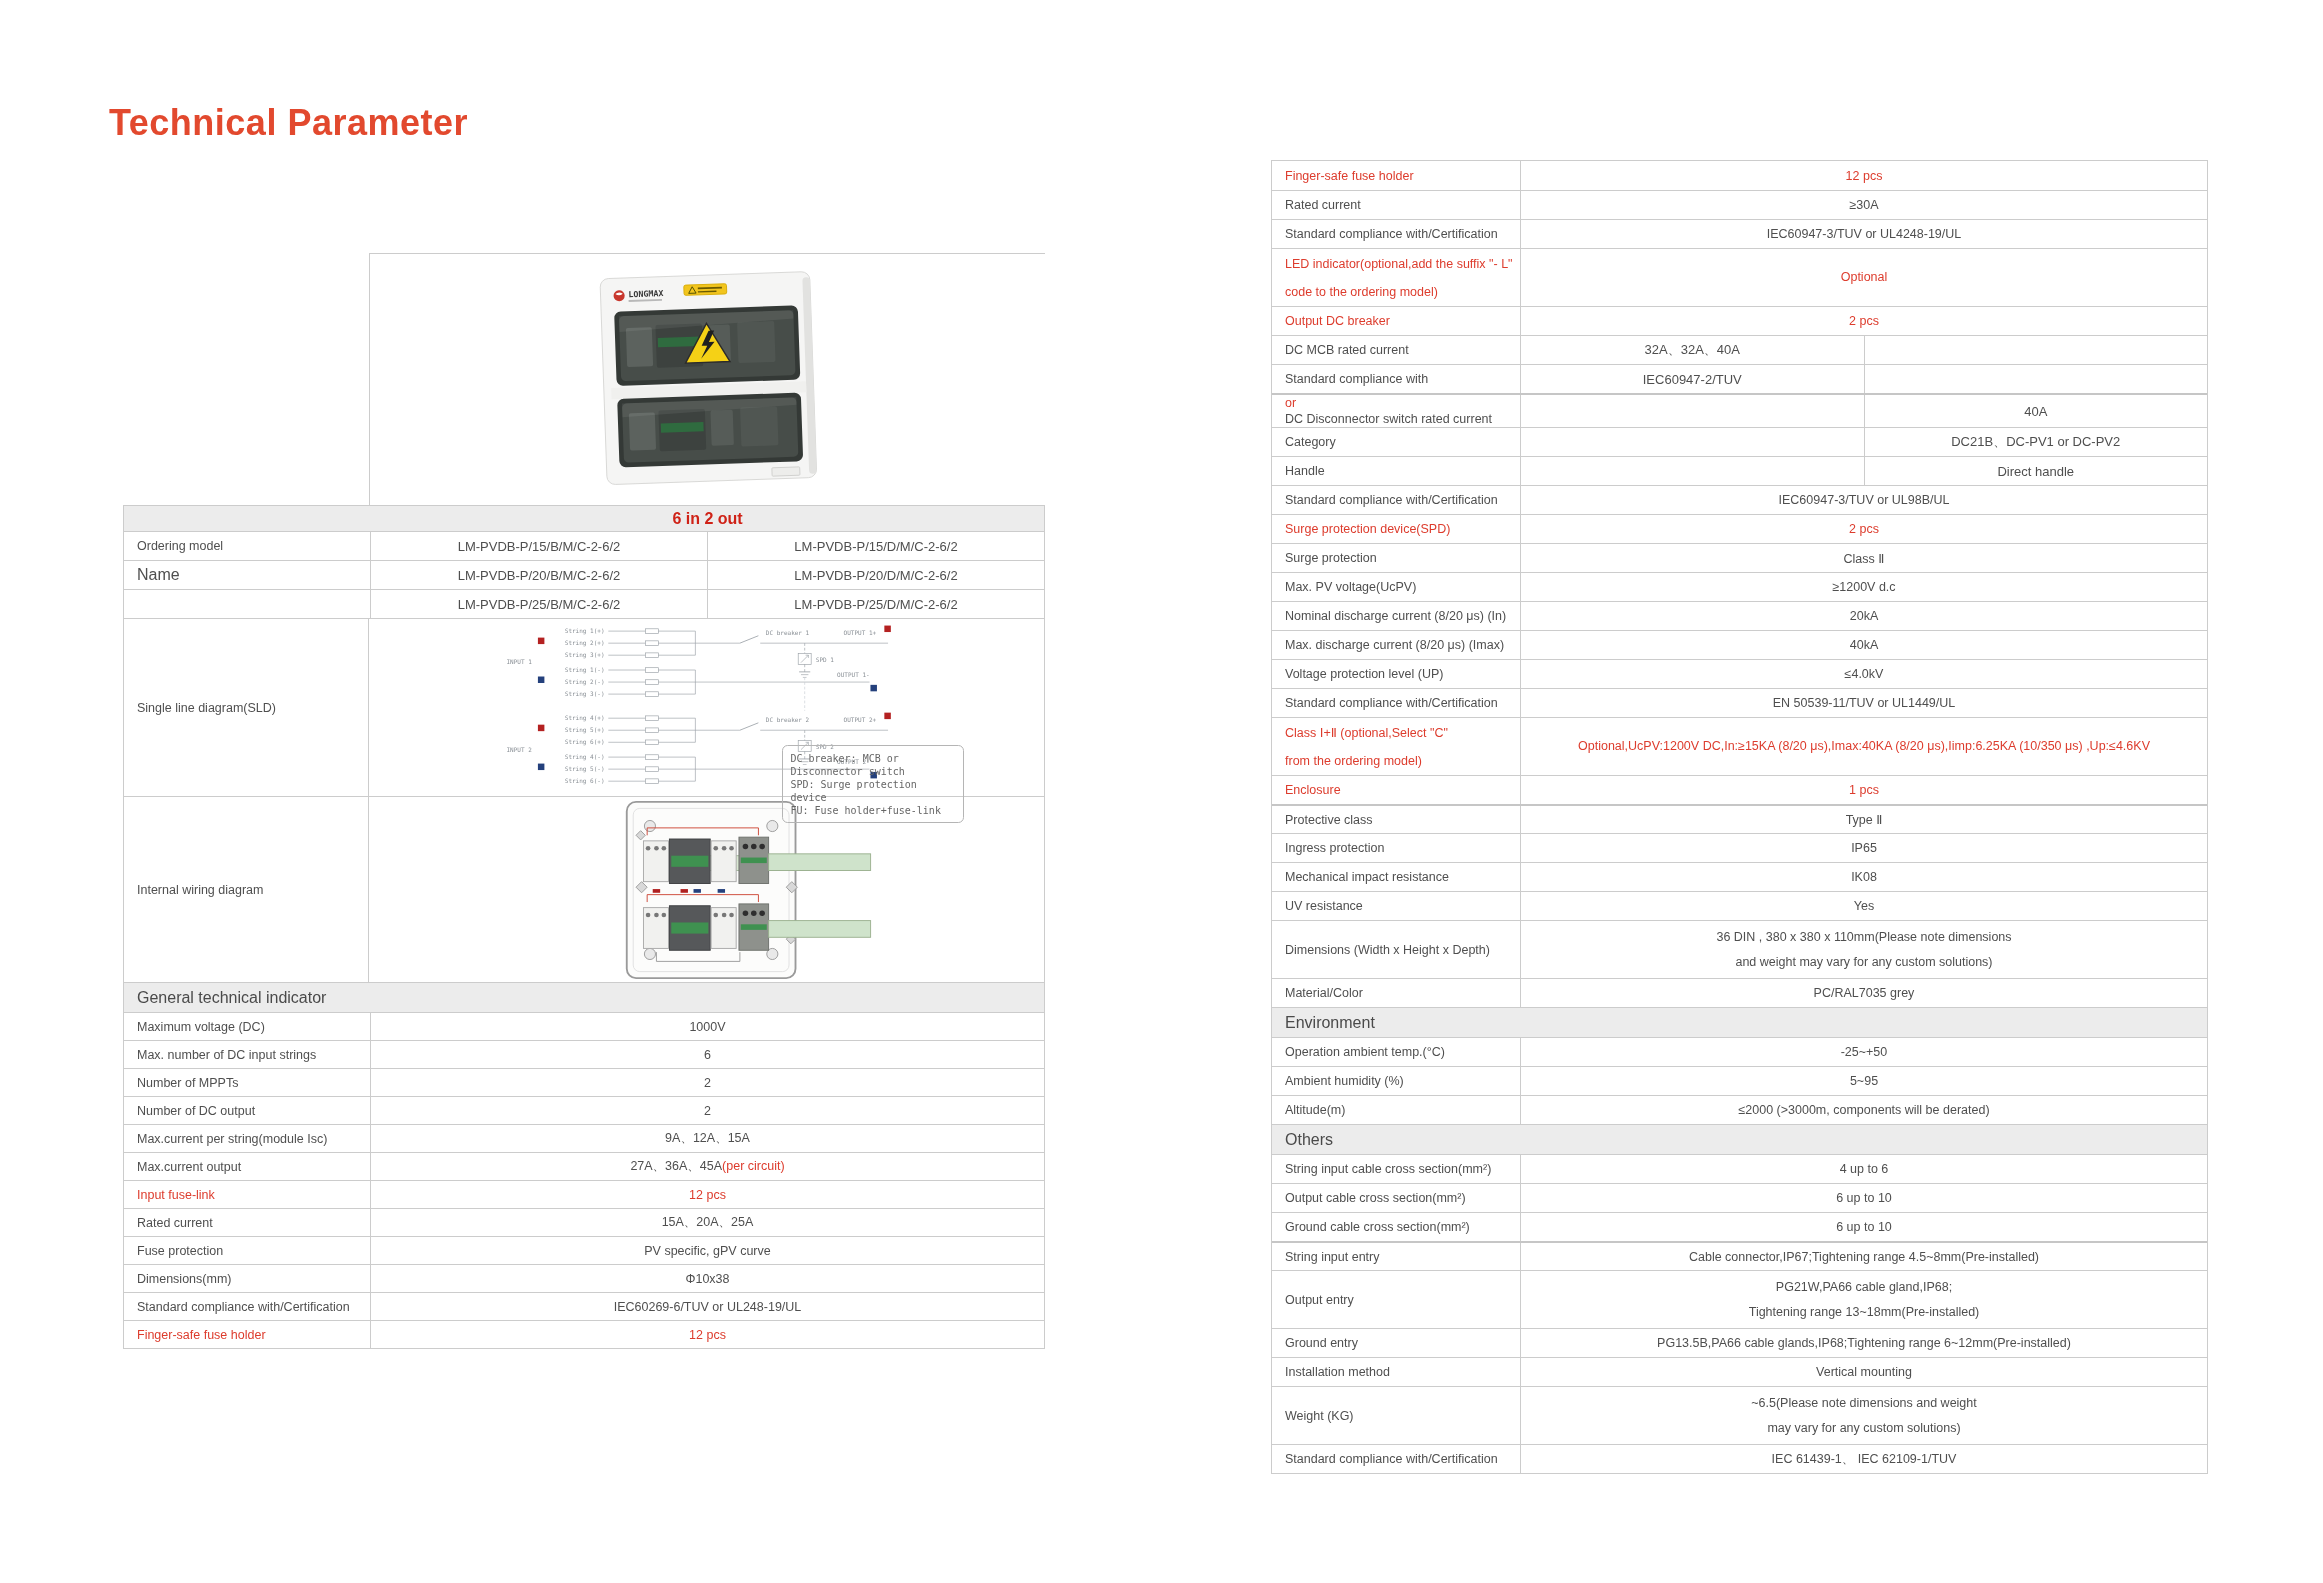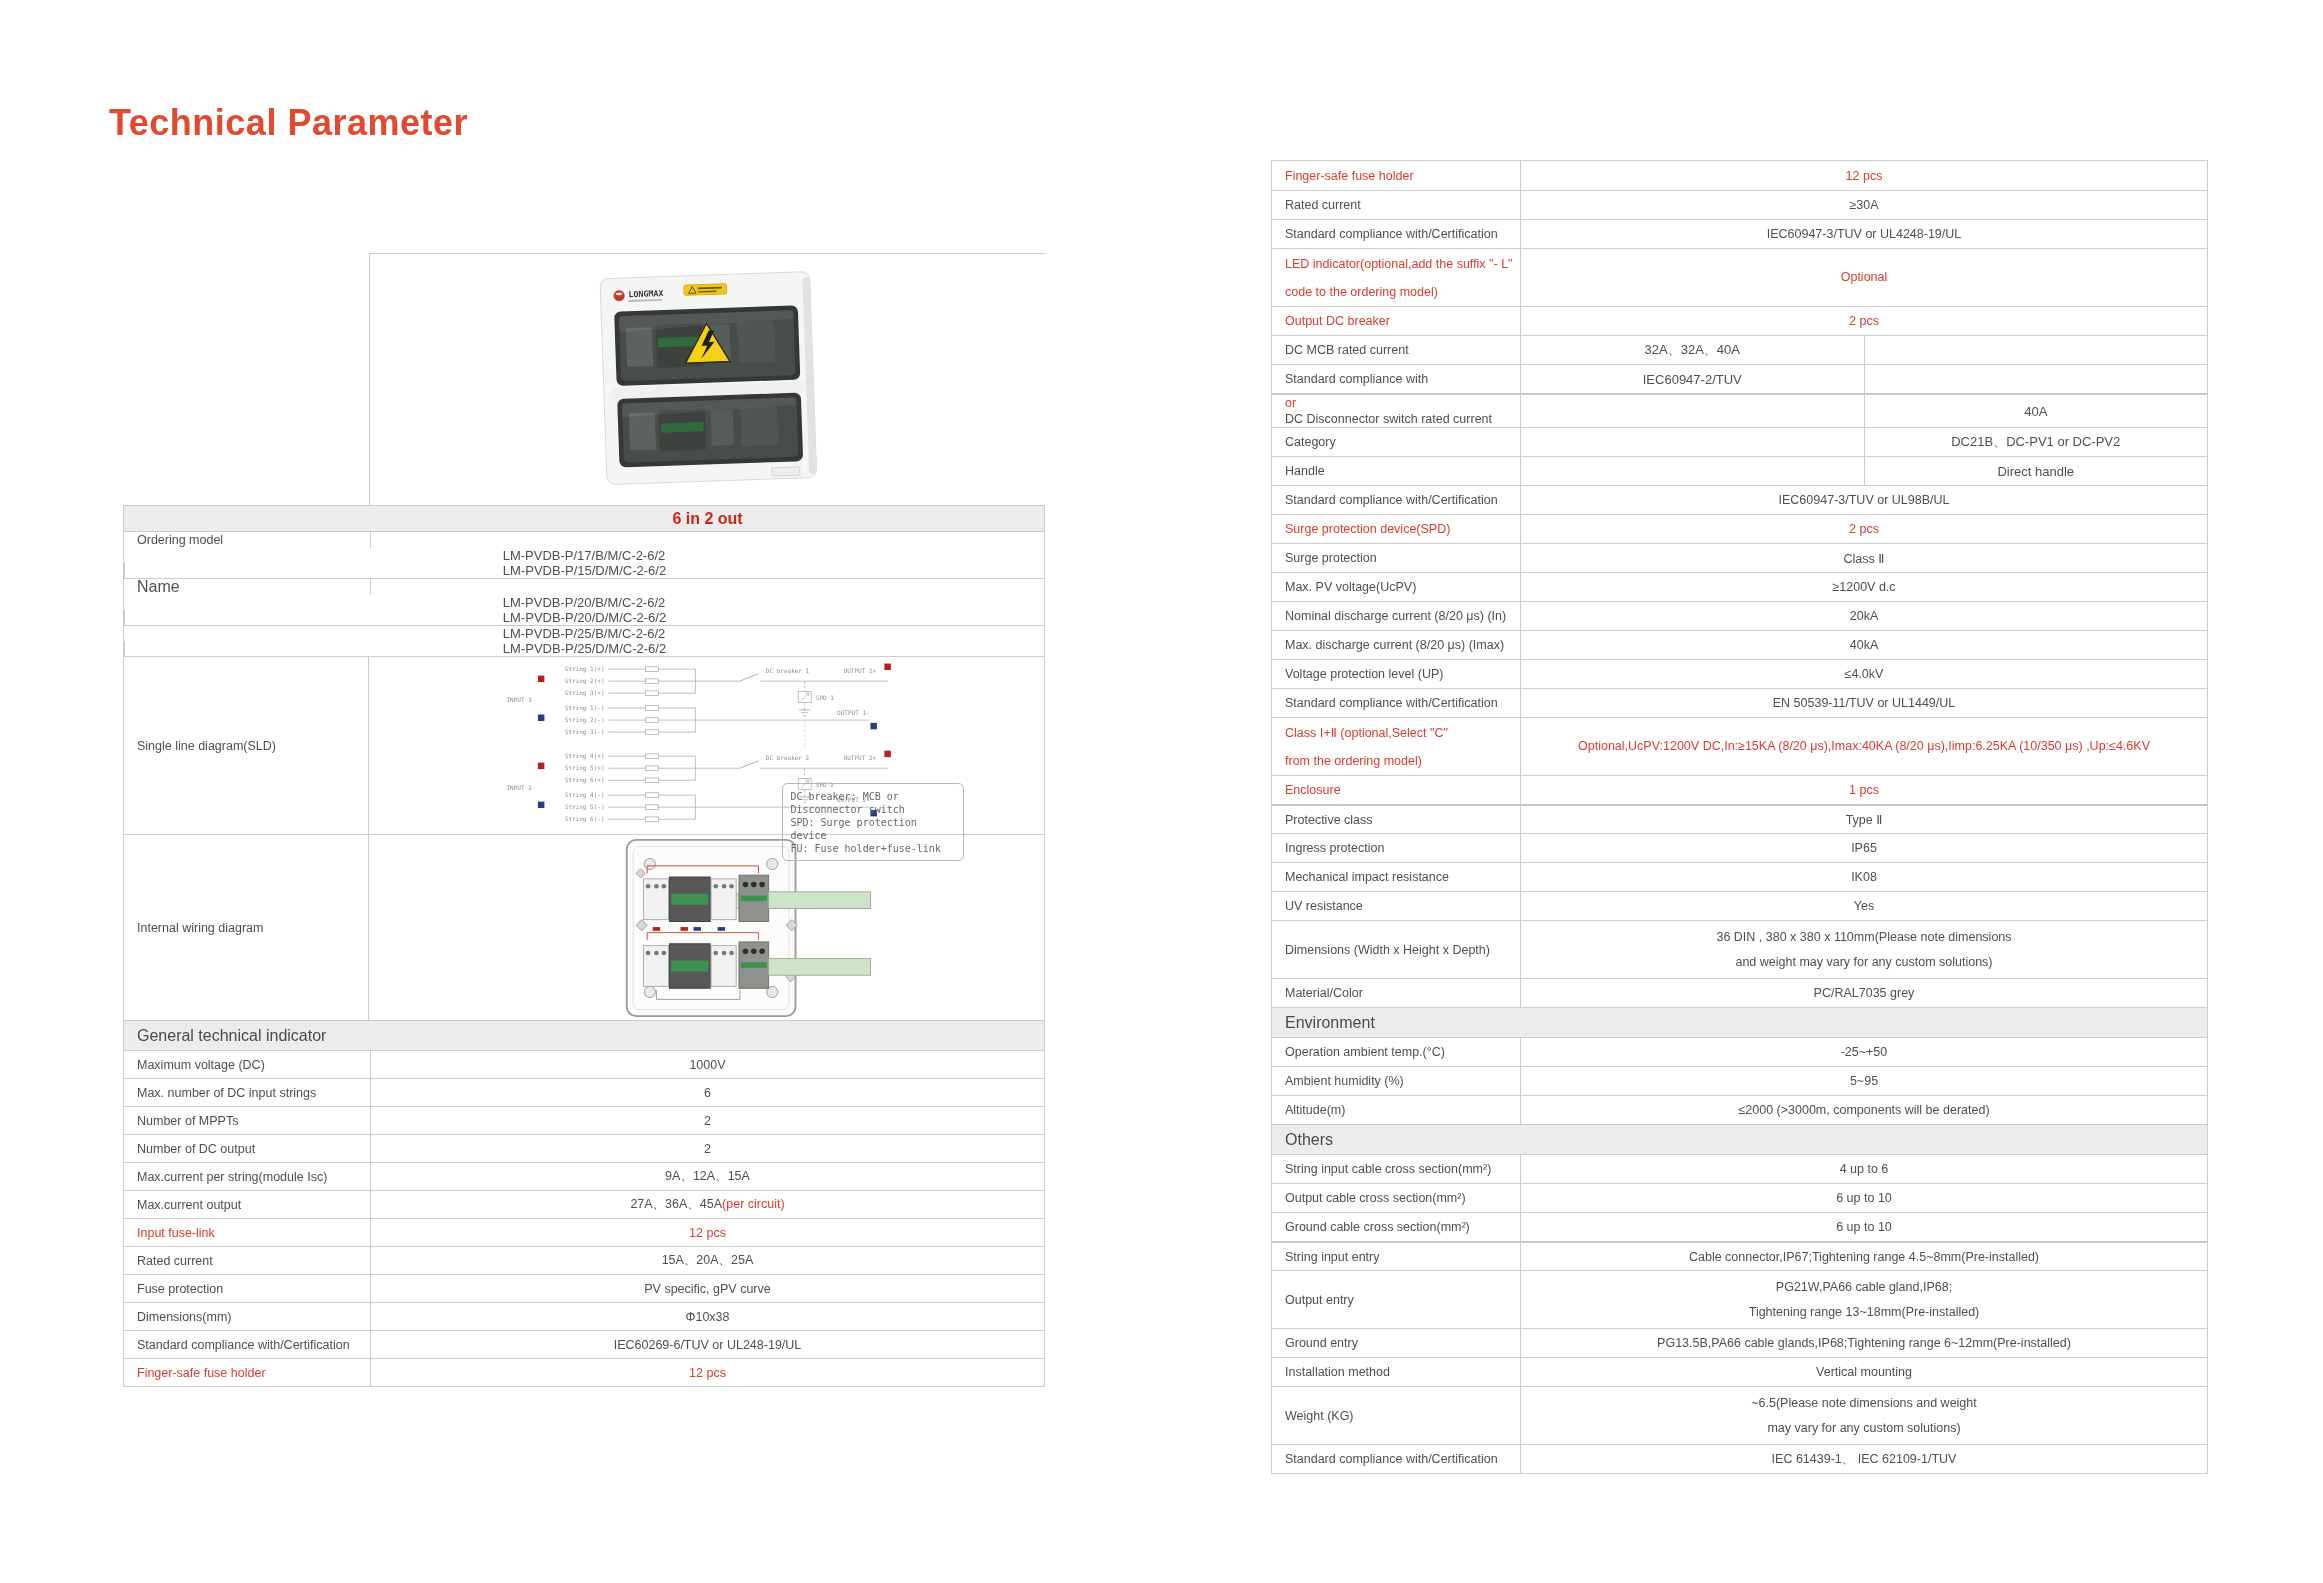--- a/index.html
+++ b/index.html
@@ -28,21 +28,21 @@
 
   
   .left-table{position:absolute;left:123px;top:253px;width:922px;}
   .img-row{display:flex;height:252px;}
   .img-row .spacer{width:247px;border-right:0.9px solid var(--border);}
   .img-row .photo{flex:1;border-top:0.9px solid var(--border);display:flex;align-items:center;justify-content:center;}
   .lt-body{border:0.9px solid var(--border);border-top:none;}
   .lt-header{background:var(--hbg);height:26px;padding-left:247px;display:flex;align-items:center;justify-content:center;
              color:#cf2217;font-weight:bold;font-size:16px;border-top:0.9px solid var(--border);}
   .left-table .label{width:247px;}
-  .model-row{min-height:29px;flex-direction:column;}
+  .model-row{min-height:29px;}
   .model-row .half{font-size:13px;}
   .big-label{font-size:16px;}
   .sld-row{height:178px;}
   .sld-cell{position:relative;padding:0;}
   .sld-legend{position:absolute;left:413px;top:126px;width:182px;border:0.9px solid #b5b5b5;border-radius:5.6px;
               padding:5.6px 7.4px;font-family:"DejaVu Sans Mono",monospace;font-size:10px;line-height:13px;color:#666;text-align:left;}
   .wiring-row{height:186px;}
   .wiring-cell{display:flex;align-items:center;justify-content:center;}
 
   
@@ -116,21 +116,21 @@
         </svg>
       </div>
     </div>
 
     <div class="lt-body">
       <div class="lt-header">6 in 2 out</div>
 
       <div id="model-rows">
           <div class="row bt model-row">
             <div class="cell label">Ordering model</div>
-            <div class="half">LM-PVDB-P/17/B/M/C-2-6/2</div>
+            <div class="half">LM-PVDB-P/15/B/M/C-2-6/2</div>
             <div class="half rightcol">LM-PVDB-P/15/D/M/C-2-6/2</div>
           </div>
           <div class="row bt model-row">
             <div class="cell label big-label">Name</div>
             <div class="half">LM-PVDB-P/20/B/M/C-2-6/2</div>
             <div class="half rightcol">LM-PVDB-P/20/D/M/C-2-6/2</div>
           </div>
           <div class="row bt model-row">
             <div class="cell label"></div>
             <div class="half">LM-PVDB-P/25/B/M/C-2-6/2</div>

